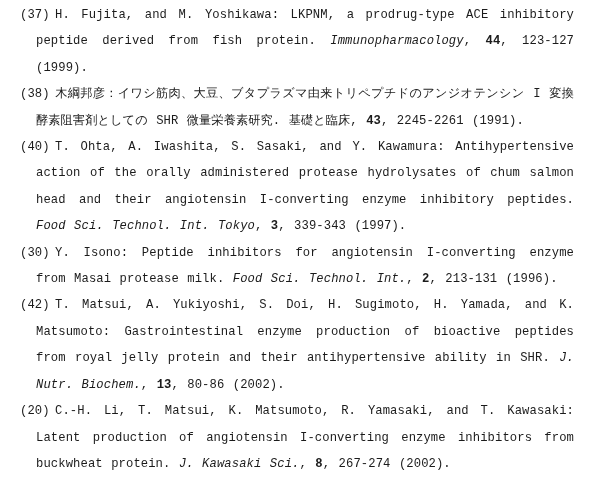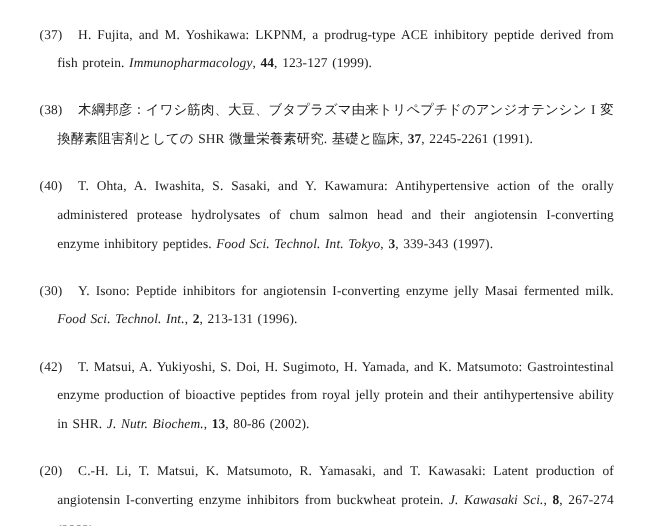--- a/index.html
+++ b/index.html
@@ -20,37 +20,38 @@
     font-family: "Liberation Serif", "DejaVu Serif", serif;
     font-size: 12.2px;
     line-height: 26.4px;
     color: #1b1b1b;
     text-align: justify;
     word-spacing: 1px;
     letter-spacing: 0.1px;
     filter: blur(0.25px);
   }
   p.ref {
-    margin: 16px;
+    margin: 0;
     padding-left: 16px;   
     text-indent: -16px;   
+    font-family: Liberation Mono, monospace;
   }
   .refnum {
     display: inline-block;
     width: 35px;          
     text-indent: 0;
   }
   .reftext i { font-style: italic; }
   .reftext b { font-weight: bold; }
 </style>
 </head>
 <body>
 
 <div class="page">
   <div id="refs">
       <p class="ref"><span class="refnum">(37)</span><span class="reftext"><span>H. Fujita, and M. Yoshikawa: LKPNM, a prodrug-type ACE inhibitory peptide derived from fish protein. </span><i>Immunopharmacology</i><span>, </span><b>44</b><span>, 123-127 (1999).</span></span></p>
-      <p class="ref"><span class="refnum">(38)</span><span class="reftext"><span>木綱邦彦：イワシ筋肉、大豆、ブタプラズマ由来トリペプチドのアンジオテンシン I 変換酵素阻害剤としての SHR 微量栄養素研究. 基礎と臨床, </span><b>37</b><span>, 2245-2261 (1991).</span></span></p>
+      <p class="ref"><span class="refnum">(38)</span><span class="reftext"><span>木綱邦彦：イワシ筋肉、大豆、ブタプラズマ由来トリペプチドのアンジオテンシン I 変換酵素阻害剤としての SHR 微量栄養素研究. 基礎と臨床, </span><b>43</b><span>, 2245-2261 (1991).</span></span></p>
       <p class="ref"><span class="refnum">(40)</span><span class="reftext"><span>T. Ohta, A. Iwashita, S. Sasaki, and Y. Kawamura: Antihypertensive action of the orally administered protease hydrolysates of chum salmon head and their angiotensin I-converting enzyme inhibitory peptides. </span><i>Food Sci. Technol. Int. Tokyo</i><span>, </span><b>3</b><span>, 339-343 (1997).</span></span></p>
-      <p class="ref"><span class="refnum">(30)</span><span class="reftext"><span>Y. Isono: Peptide inhibitors for angiotensin I-converting enzyme jelly Masai fermented milk. </span><i>Food Sci. Technol. Int.</i><span>, </span><b>2</b><span>, 213-131 (1996).</span></span></p>
+      <p class="ref"><span class="refnum">(30)</span><span class="reftext"><span>Y. Isono: Peptide inhibitors for angiotensin I-converting enzyme from Masai protease milk. </span><i>Food Sci. Technol. Int.</i><span>, </span><b>2</b><span>, 213-131 (1996).</span></span></p>
       <p class="ref"><span class="refnum">(42)</span><span class="reftext"><span>T. Matsui, A. Yukiyoshi, S. Doi, H. Sugimoto, H. Yamada, and K. Matsumoto: Gastrointestinal enzyme production of bioactive peptides from royal jelly protein and their antihypertensive ability in SHR. </span><i>J. Nutr. Biochem.</i><span>, </span><b>13</b><span>, 80-86 (2002).</span></span></p>
       <p class="ref"><span class="refnum">(20)</span><span class="reftext"><span>C.-H. Li, T. Matsui, K. Matsumoto, R. Yamasaki, and T. Kawasaki: Latent production of angiotensin I-converting enzyme inhibitors from buckwheat protein. </span><i>J. Kawasaki Sci.</i><span>, </span><b>8</b><span>, 267-274 (2002).</span></span></p>
     </div>
 </div>
 
 </body></html>

